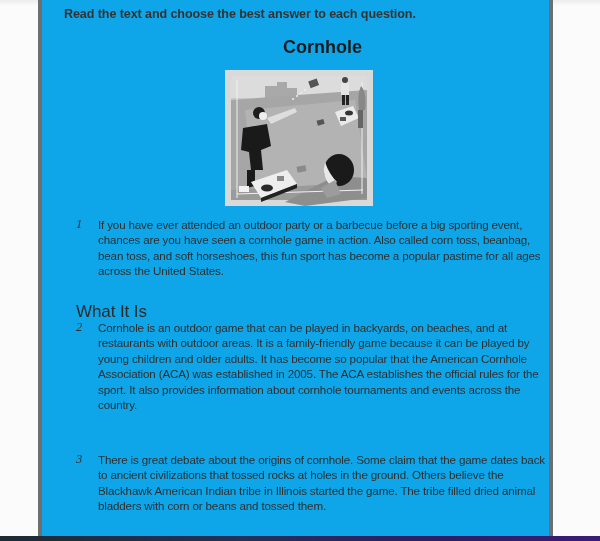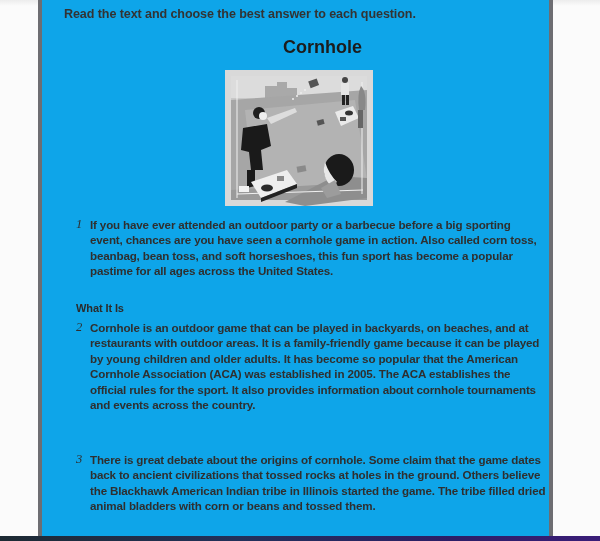--- a/index.html
+++ b/index.html
@@ -37,25 +37,25 @@
     position: absolute; left: 183px; top: 70px; width: 148px; height: 136px;
   }
   .para {
     position: absolute; left: 34px; width: 470px;
     font-size: 11.6px; line-height: 15.4px; color: #2f2f2f;
   }
   .para .num {
     position: absolute; left: 0; top: 0; font-style: italic; font-family: "Liberation Serif", serif; font-size: 12.5px;
   }
   .para .text {
-    margin-left: 14px; display: block; letter-spacing: -0.15px; font-weight: bold;
+    margin-left: 22px; display: block; letter-spacing: -0.15px;
   }
   .section-head {
     position: absolute; left: 34px;
-    font-size: 11px; font-weight: bold; color: #2b2b2b; letter-spacing: -0.1px;
+    font-size: 17px; font-weight: normal; color: #2b2b2b; letter-spacing: -0.1px;
   }
 </style>
 </head>
 <body>
 
 <div class="top-shadow"></div>
 
 <div class="page">
   <div class="instructions">Read the text and choose the best answer to each question.</div>
   <div class="title">Cornhole</div>

